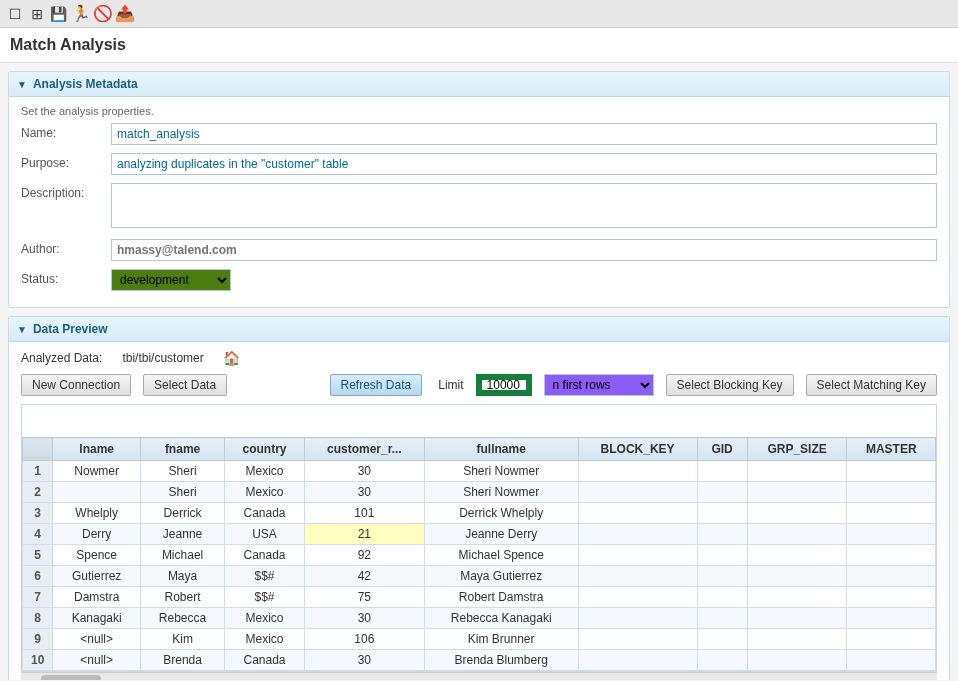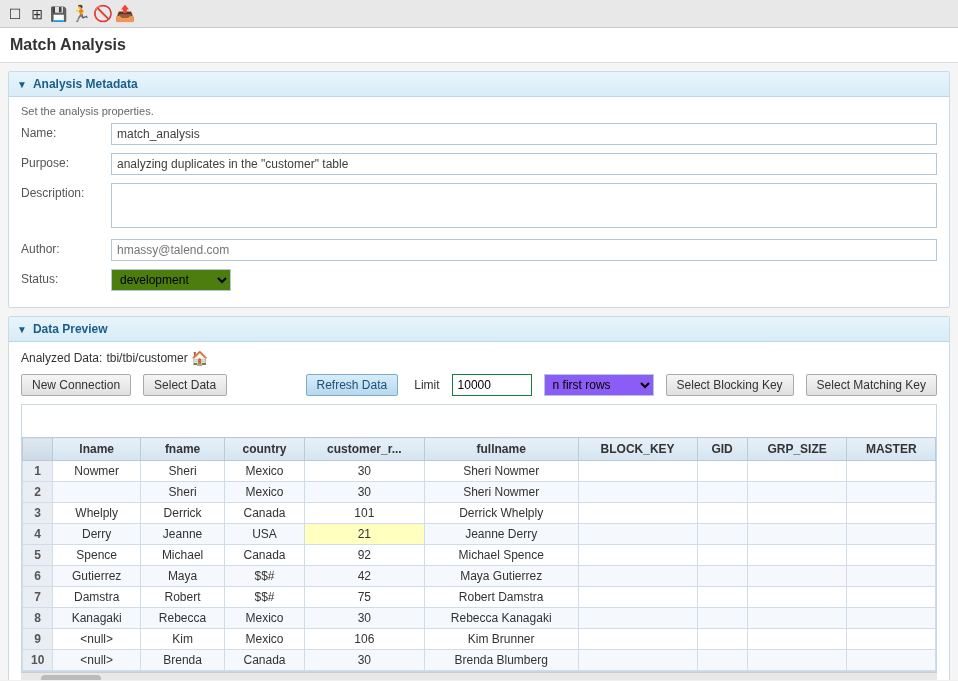--- a/index.html
+++ b/index.html
@@ -91,41 +91,42 @@
     .form-value {
       flex: 1;
     }
     .form-value input[type="text"] {
       width: 100%;
       border: 1px solid #b0c8d8;
       padding: 2px 5px;
       font-size: 12px;
       height: 22px;
       outline: none;
-      color: #404040;
+      color: #0369a1;
     }
     .form-value textarea {
       width: 100%;
       border: 1px solid #b0c8d8;
       padding: 2px 5px;
       font-size: 12px;
       resize: none;
       height: 45px;
       outline: none;
       color: #333;
     }
     .form-value input.placeholder-style {
       color: #1d4ed8;
+      font-weight: bold;
     }
 
     
     .analyzed-data-row {
       display: flex;
       align-items: center;
-      gap: 4px;
+      gap: 20px;
       margin-bottom: 8px;
       font-size: 12px;
       color: #333;
     }
     .home-icon {
       font-size: 14px;
       cursor: pointer;
     }
 
     
@@ -145,24 +146,24 @@
       border-radius: 2px;
       color: #333;
       white-space: nowrap;
     }
     .btn-primary {
       border: 1px solid #7aabcc;
       background: linear-gradient(to bottom, #d8edf8, #b8d8ee);
       color: #1a4f7a;
     }
     .limit-input {
-      border: 1px solid #15803d;
+      border: 6px solid #15803d;
       padding: 2px 5px;
       font-size: 12px;
-      width: 80px;
+      width: 56px;
       height: 22px;
       outline: none;
     }
     .rows-select {
       border: 1px solid #b0c8d8;
       padding: 2px 4px;
       font-size: 12px;
       height: 22px;
       background: #8b5cf6;
       cursor: pointer;

